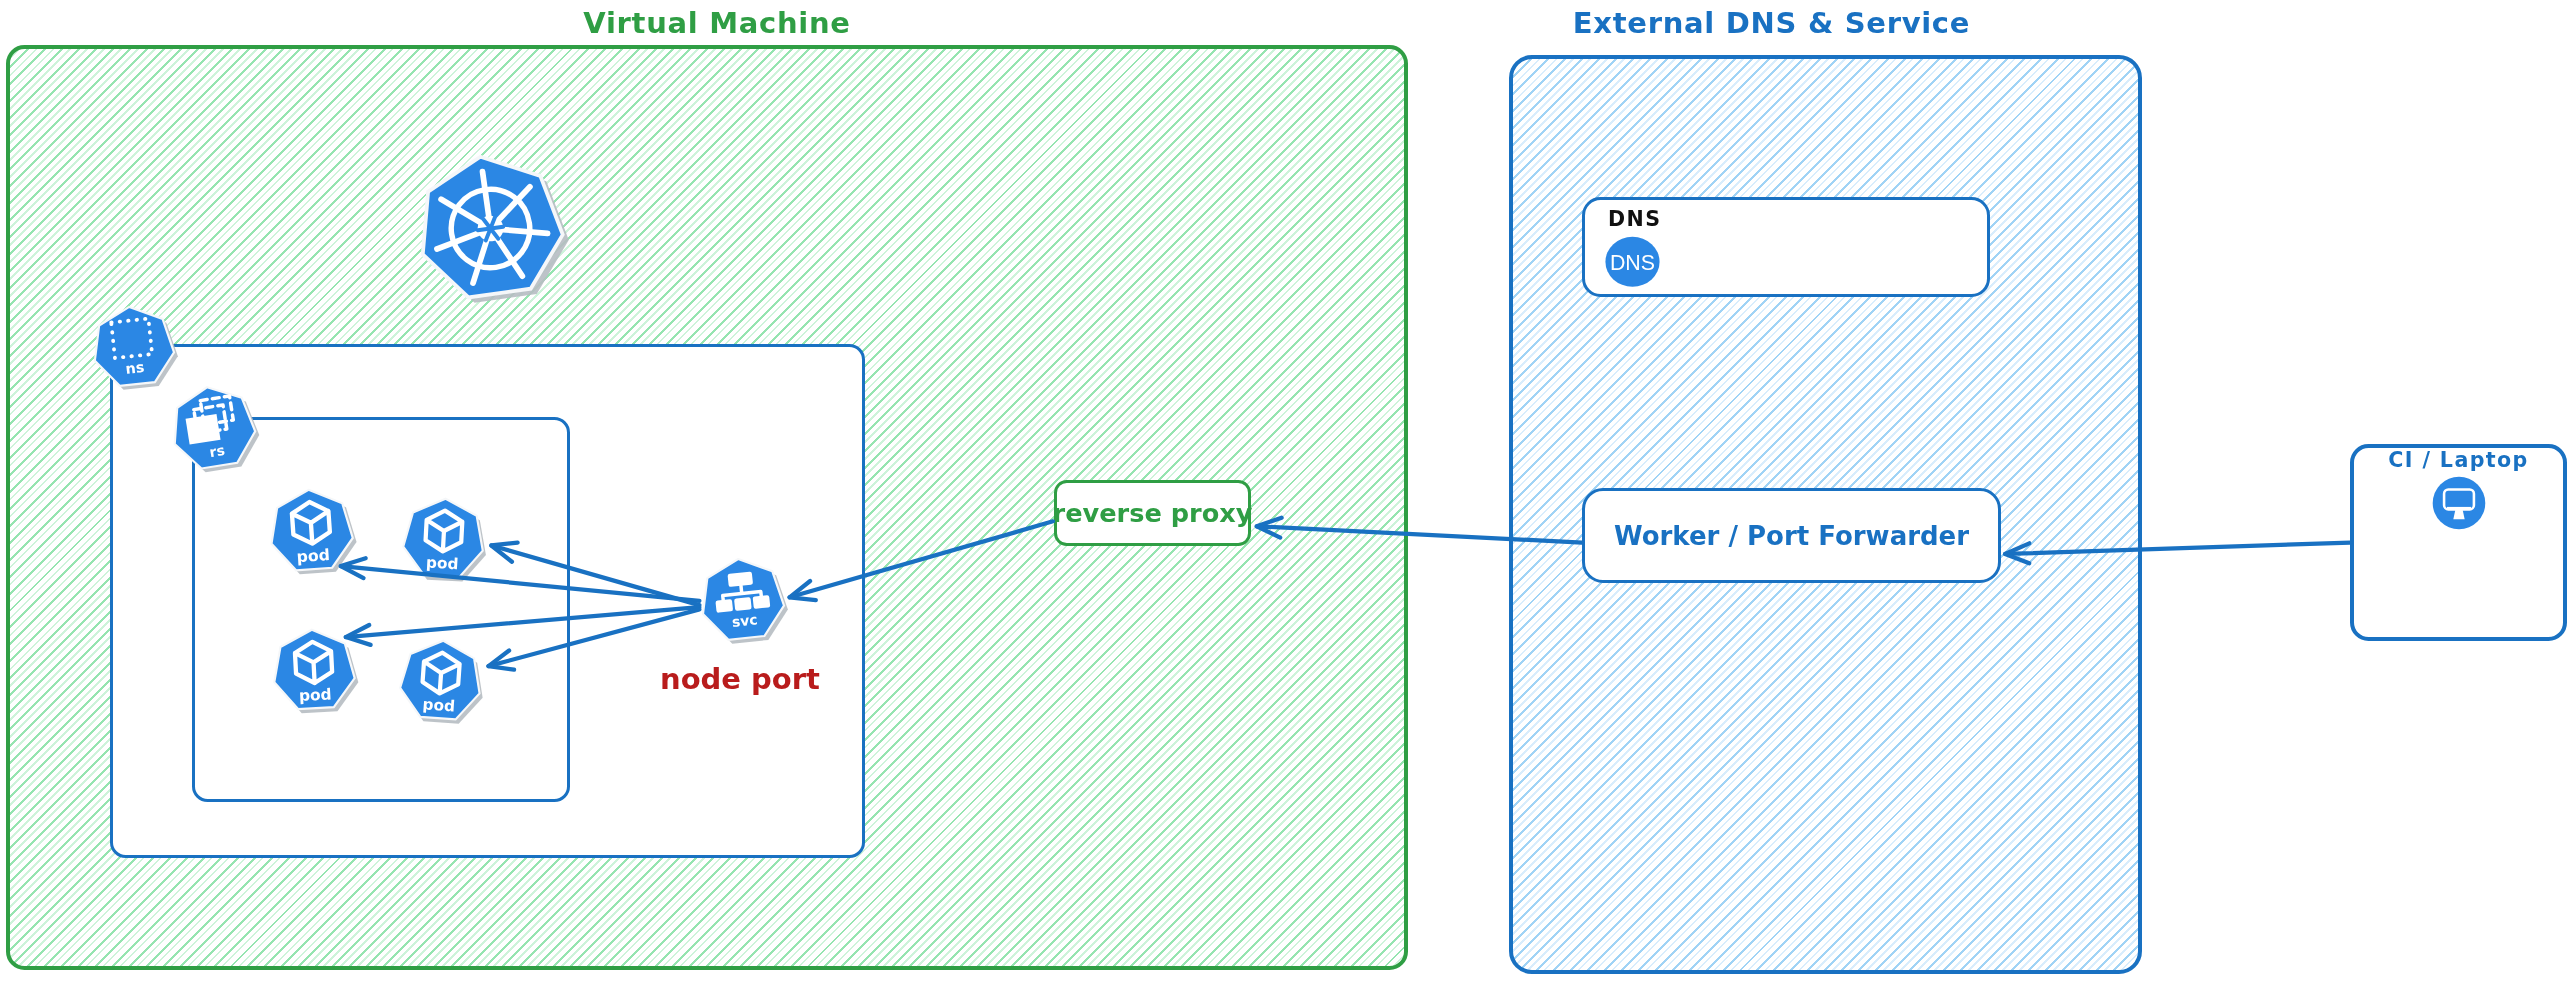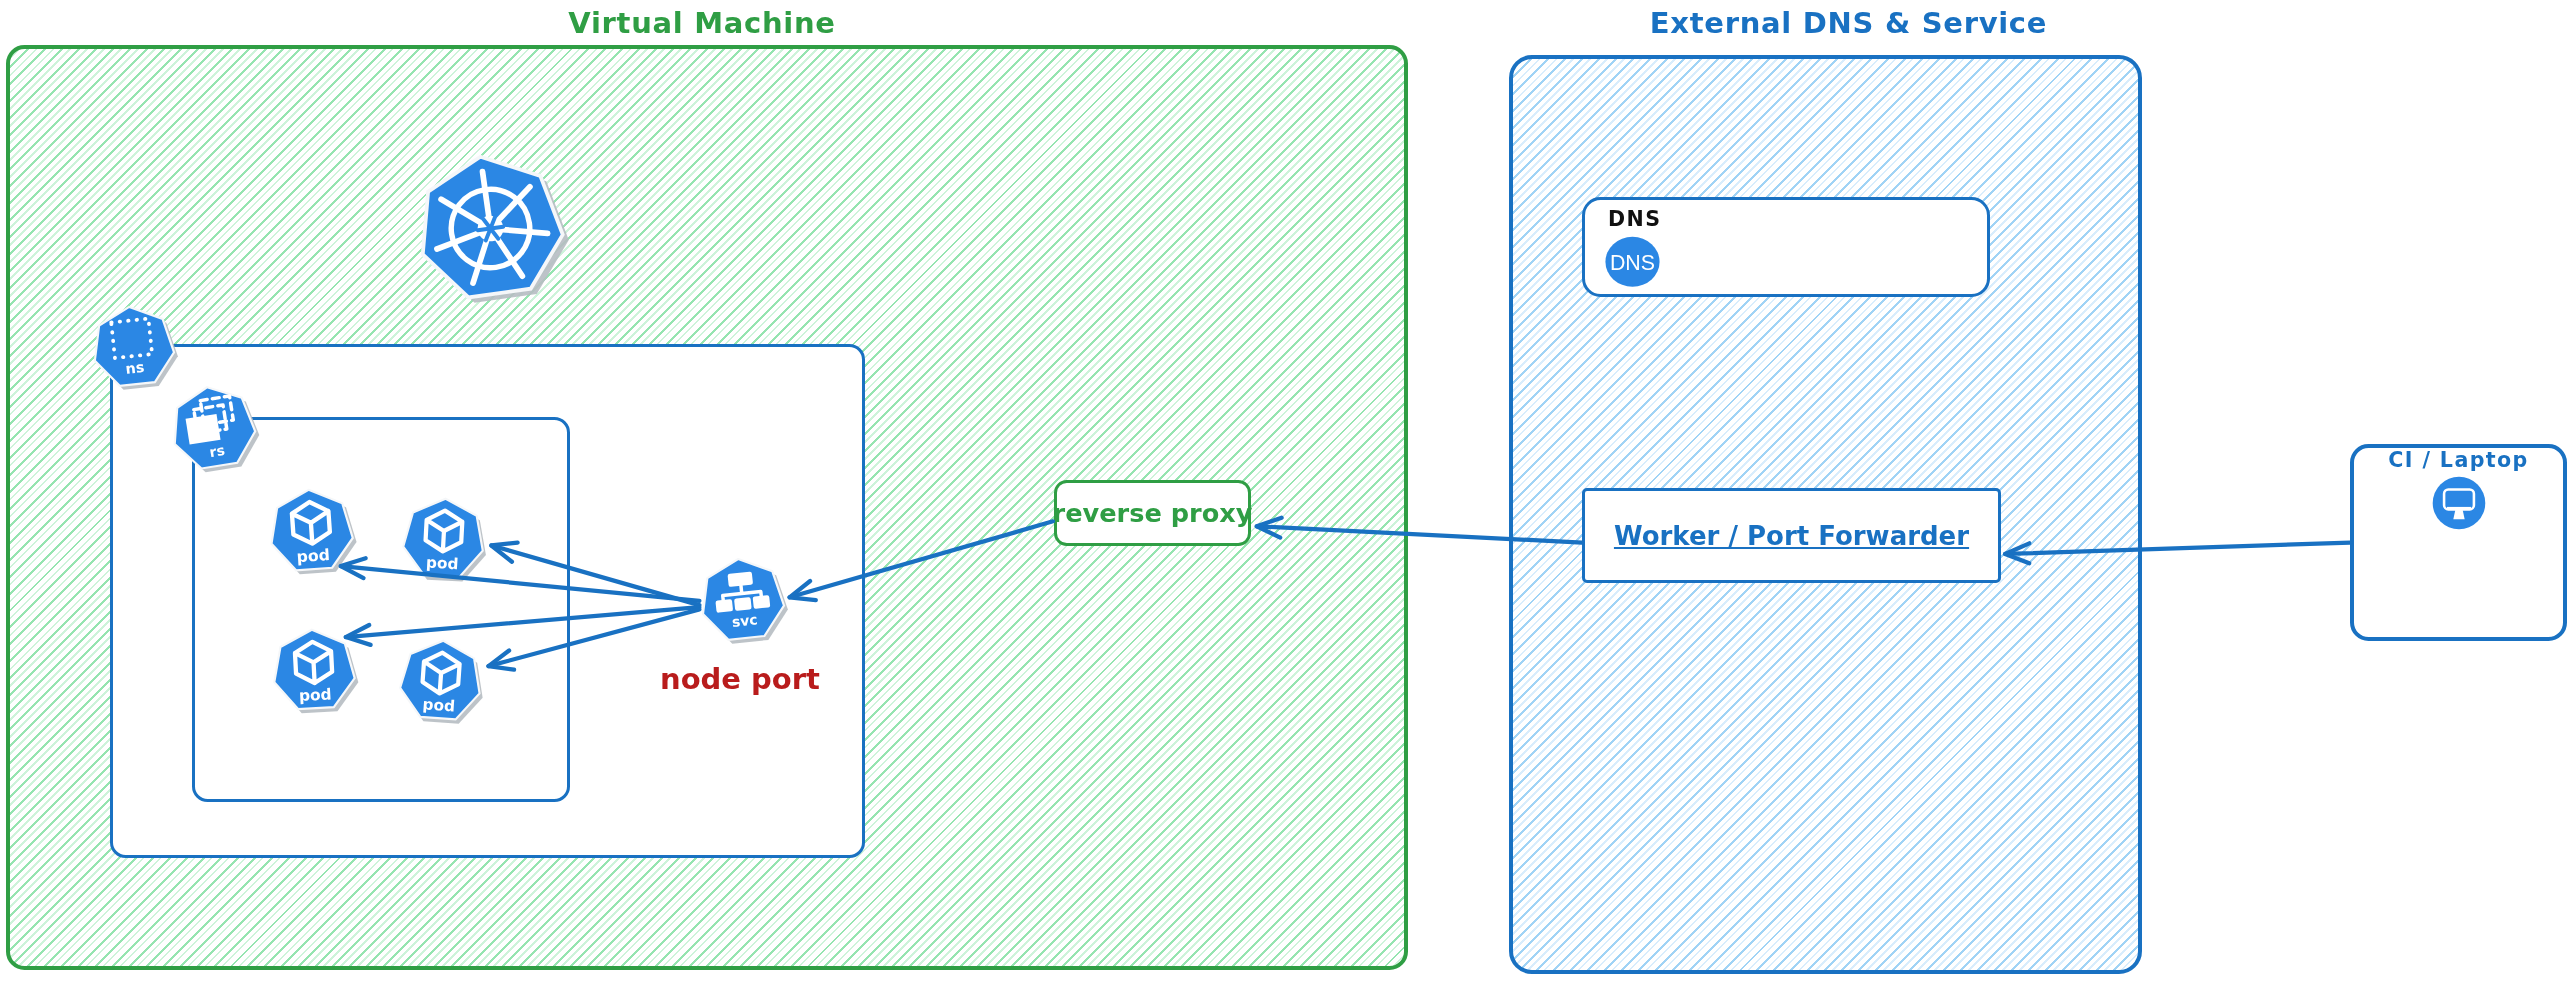--- a/index.html
+++ b/index.html
@@ -30,22 +30,22 @@
   .ci-box{
     left:2350px;top:444px;width:217px;height:197px;
     border:4.3px solid #1971c2;border-radius:18.5px;box-sizing:border-box;
     background:#fff;z-index:2;
     display:flex;flex-direction:column;align-items:center;
   }
   .box-title{
     top:5.7px;font-size:29px;font-weight:bold;letter-spacing:0.7px;
     text-align:center;white-space:nowrap;z-index:3;
   }
-  .vm-title{left:1px;width:1402px;color:#2f9e44;}
-  .ext-title{left:1532px;width:633px;color:#1971c2;}
+  .vm-title{left:16px;width:1402px;color:#2f9e44;}
+  .ext-title{left:1455px;width:633px;color:#1971c2;}
   
   .ns-box{
     left:110px;top:344px;width:755px;height:514px;
     border:3.6px solid #1971c2;border-radius:15.6px;box-sizing:border-box;
     background:#fff;z-index:2;
   }
   .rs-box{
     left:192px;top:417px;width:378px;height:385px;
     border:3.6px solid #1971c2;border-radius:15.6px;box-sizing:border-box;
     background:#fff;z-index:3;
@@ -57,24 +57,24 @@
     display:flex;align-items:center;justify-content:center;
     color:#2f9e44;font-size:25.6px;font-weight:bold;white-space:nowrap;
   }
   .cname-box{
     left:1582px;top:197px;width:408px;height:100px;
     border:3.6px solid #1971c2;border-radius:18.5px;box-sizing:border-box;
     background:#fff;z-index:4;
   }
   .worker-box{
     left:1582px;top:488px;width:419px;height:95px;
-    border:3.6px solid #1971c2;border-radius:5px;box-sizing:border-box;
+    border:3.6px solid #1971c2;border-radius:21px;box-sizing:border-box;
     background:#fff;z-index:4;
     display:flex;align-items:center;justify-content:center;
-    color:#1971c2;font-size:26px;font-weight:bold;white-space:nowrap;text-decoration:underline;
+    color:#1971c2;font-size:26px;font-weight:bold;white-space:nowrap;
   }
   .cname-label{
     position:absolute;left:114px;right:7px;top:0;bottom:0;
     display:flex;align-items:center;justify-content:center;
     color:#1971c2;font-size:26px;font-weight:bold;white-space:nowrap;
   }
   .dns-tag{
     position:absolute;left:23px;top:7px;color:#111;
     font-size:20.6px;font-weight:bold;letter-spacing:1.4px;
   }

